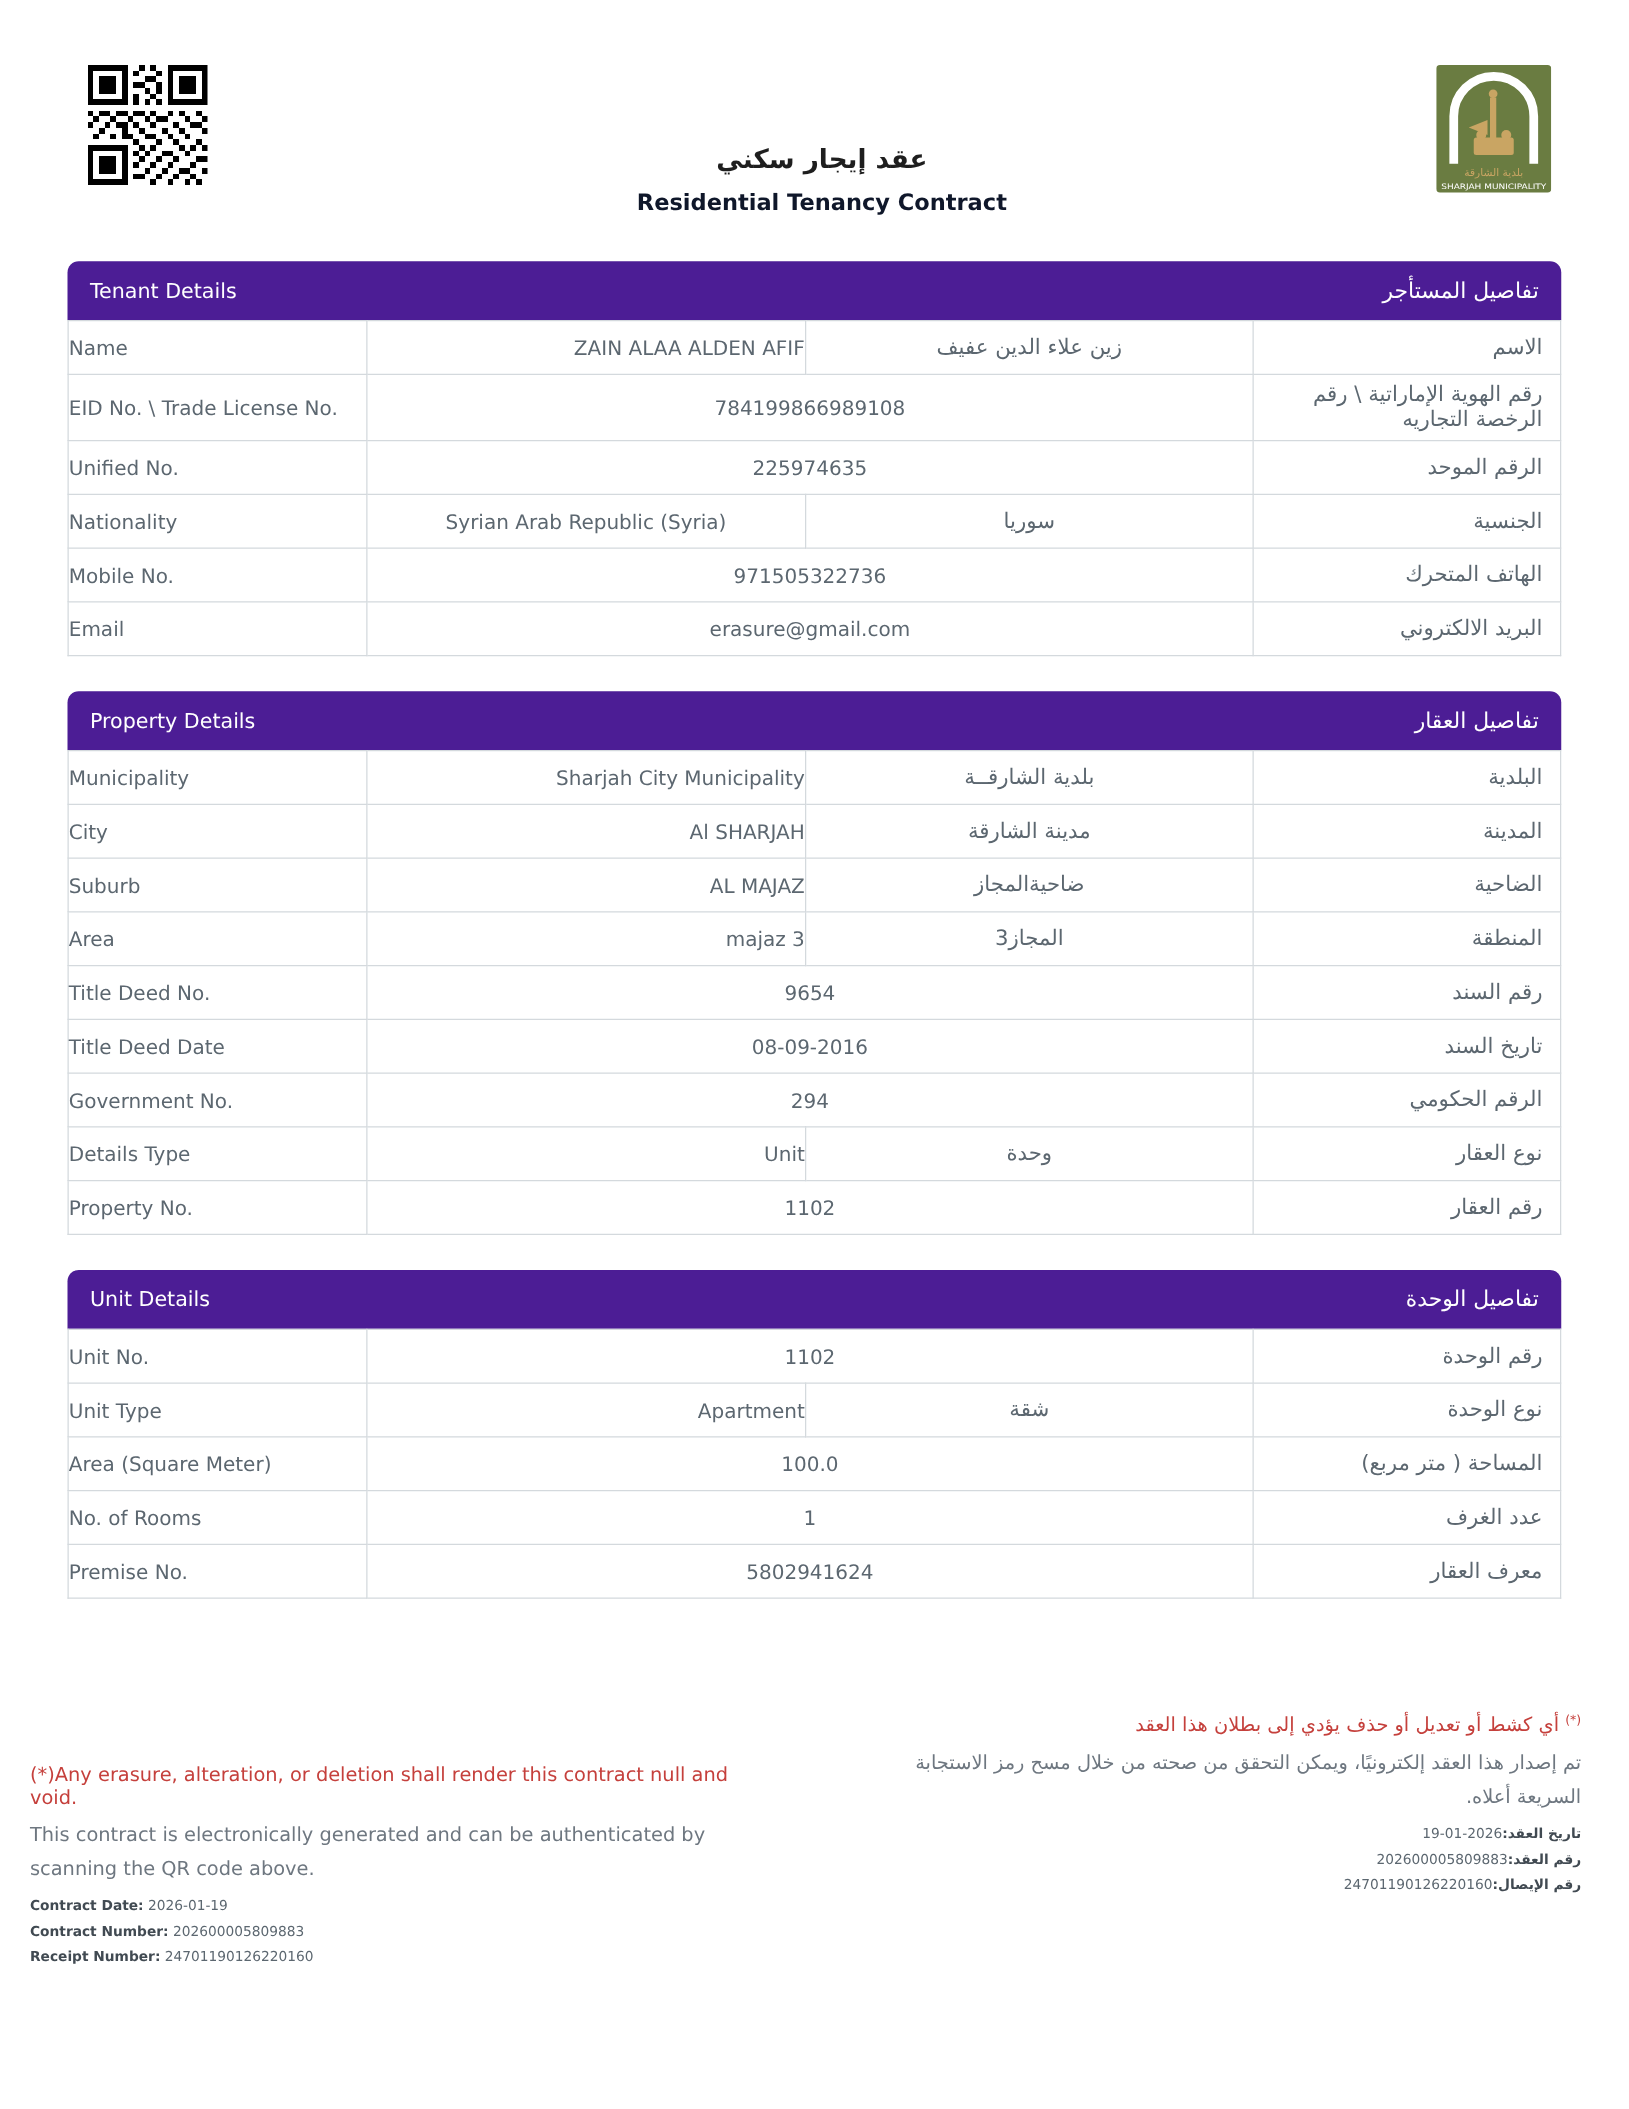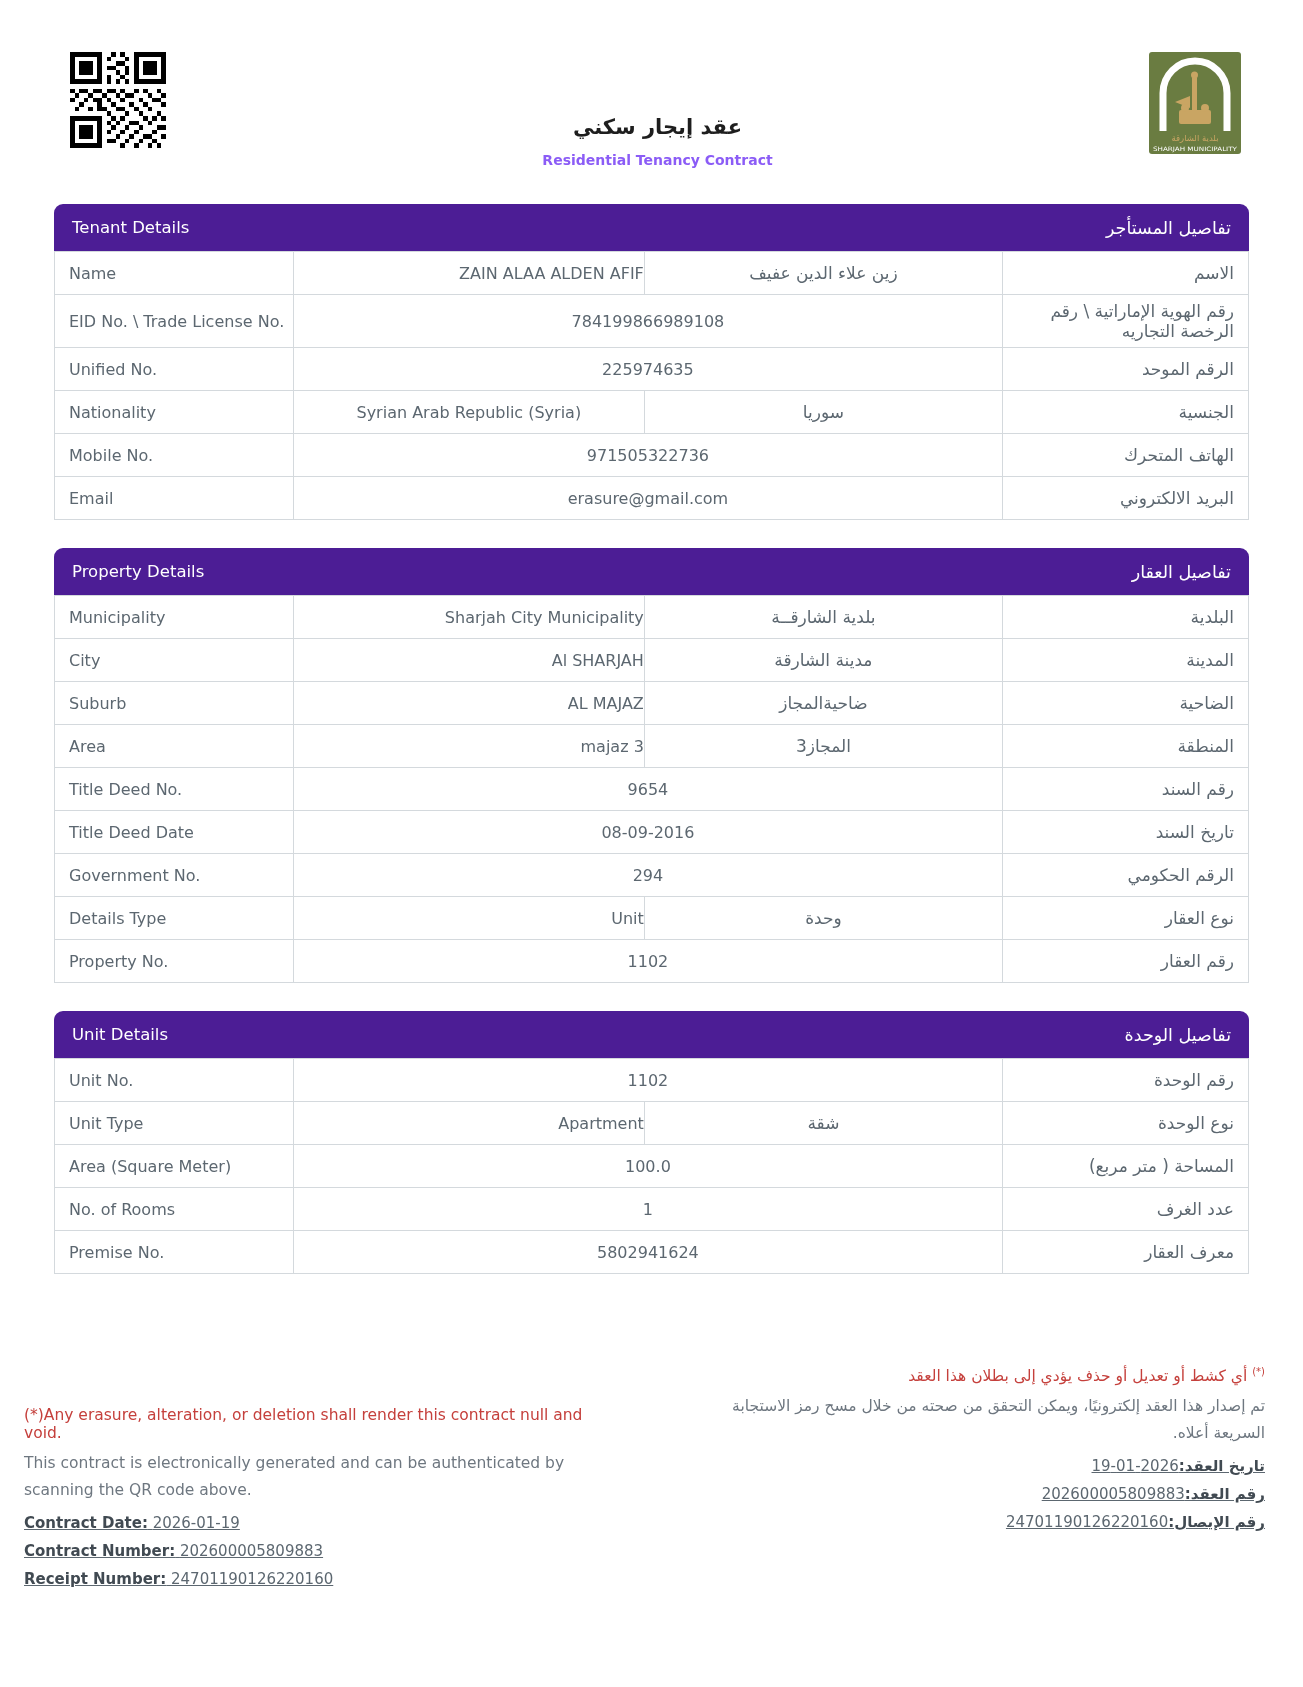--- a/index.html
+++ b/index.html
@@ -11,21 +11,21 @@
     color:#5C6770;
     position:relative;
     overflow:hidden;
   }
 
   
   .doc-header { display:flex; align-items:flex-start; padding:52px 62px 0 70px; }
   .qr-wrap { width:96px; height:104px; flex:0 0 auto; }
   .titles { flex:1 1 auto; text-align:center; padding-top:24px; }
   .title-ar { font-size:21px; font-weight:bold; color:#1e1e1e; margin-bottom:13px; direction:rtl;margin-top:39px; }
-  .title-en { font-size:14px; font-weight:bold; color:#8b5cf6; }
+  .title-en { font-size:18px; font-weight:bold; color:#0f172a; }
   .logo-wrap { width:92px; height:104px; flex:0 0 auto; }
 
   
   .sections { width:1195px; margin:36px auto 0 auto; }
   .section { margin-bottom:28px; }
   .sec-header {
     background:#4c1d95;
     border-radius:9px 9px 0 0;
     height:47px;
     display:flex; justify-content:space-between; align-items:center;
@@ -39,34 +39,34 @@
   col.c1 { width:20%; }  col.c2 { width:29.4%; } col.c3 { width:30%; } col.c4 { width:20.6%; }
   td {
     border:1px solid #D4D9DD;
     height:43px;
     font-size:16px;
     color:#5C6770;
     padding:6px 0;
     background:#ffffff;
     vertical-align:middle;
   }
-  td.le  { text-align:left;  padding-left:14px; padding-right:8px; }
+  td.le  { text-align:left;  padding-right:8px; }
   td.vl  { text-align:right;  padding-left:14px; }
   td.vc  { text-align:center; }
   td.var { text-align:center; direction:rtl; font-size:17px; }
   td.la  { text-align:right; padding-right:14px; padding-left:8px; direction:rtl; font-size:17px; }
 
   
   .footer { display:flex; justify-content:space-between; padding:0 38px 0 24px; margin-top:92px; }
   .footer-en { width:600px;margin-top:40px; }
   .footer-ar { width:560px; text-align:right; direction:rtl; }
   .warn { color:#C5403C; font-size:15.5px; margin-bottom:8px; }
   .footer-ar .warn sup { font-size:10px; }
   .note { color:#6E7780; font-size:15.5px; line-height:1.75; margin-bottom:6px; }
-  .meta-line { font-size:15px; color:#5C6770; line-height:1.85;text-decoration:underline; }
+  .meta-line { font-size:11px; color:#5C6770; line-height:1.85; }
   .meta-line b { color:#414A52; }
 </style>
 </head>
 <body>
 
 <div class="doc-header">
 
   <div class="qr-wrap">
     <svg width="96" height="96" viewBox="0 0 21 21" shape-rendering="crispEdges">
       <rect width="21" height="21" fill="#ffffff"></rect>

